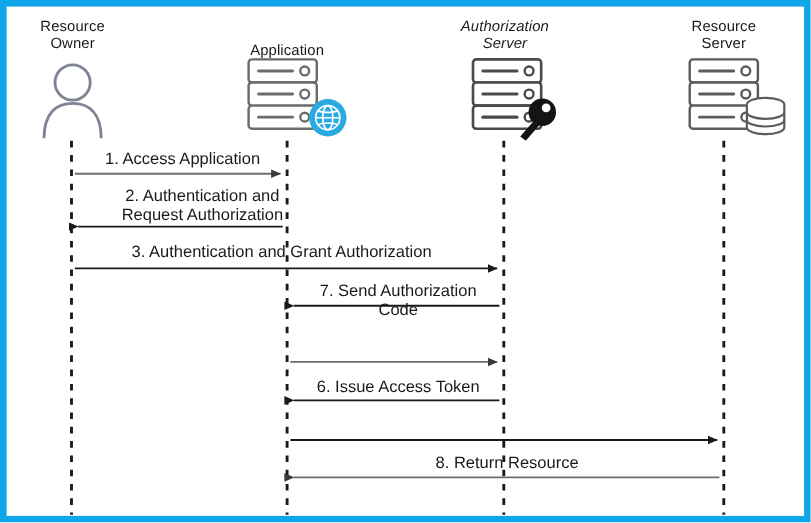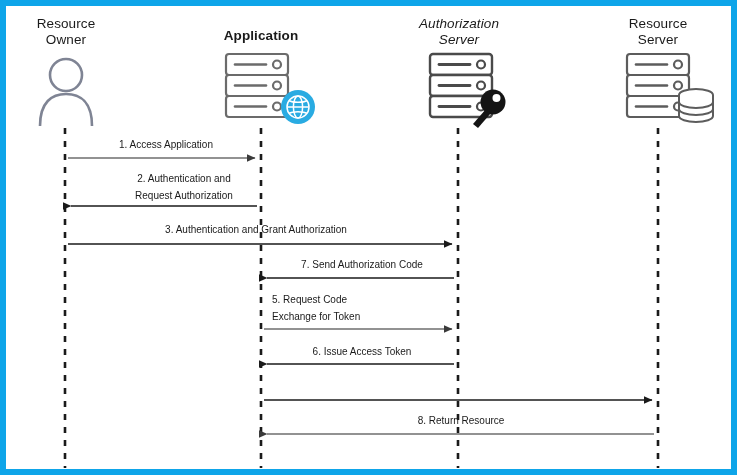--- a/index.html
+++ b/index.html
@@ -24,21 +24,21 @@
     color: #1a1a1a;
     line-height: 16px;
     letter-spacing: 0.1px;
     white-space: pre-line;
   }
   .icon-wrap {
     position: absolute;
   }
   .msg-label {
     position: absolute;
-    font-size: 10px;
+    font-size: 15px;
     color: #1a1a1a;
     line-height: 17px;
     white-space: pre-line;
     text-align: center;
   }
   svg.overlay {
     position: absolute;
     left: 0;
     top: 0;
     width: 737px;
@@ -46,21 +46,21 @@
     pointer-events: none;
   }
 </style>
 </head>
 <body>
 
 <div id="canvas">
 
   <div class="actor-title" style="left:18px; top:10px; width:84px;">Resource
 Owner</div>
-  <div class="actor-title" style="left:207px; top:22px; width:96px;font-weight:bold;">Application</div>
+  <div class="actor-title" style="left:207px; top:32px; width:96px;">Application</div>
   <div class="actor-title" style="left:402px; top:10px; width:102px;font-style:italic;">Authorization
 Server</div>
   <div class="actor-title" style="left:608px; top:10px; width:88px;">Resource
 Server</div>
 
   <div class="icon-wrap" style="left:26px; top:48px;">
     <svg width="68" height="72" viewBox="0 0 68 72">
       <circle cx="34" cy="21" r="16" fill="none" stroke="#7f8494" stroke-width="2.6"></circle>
       <path d="M8 72 C8 48 20 40 34 40 C48 40 60 48 60 72" fill="none" stroke="#7f8494" stroke-width="2.6"></path>
     </svg>
@@ -145,22 +145,20 @@
         <path d="M56 59 A17 6 0 0 0 90 59" fill="none"></path>
       </g>
     </svg>
   </div>
 
   <div class="msg-label" style="left:80px; top:130px; width:160px;">1. Access Application</div>
   <div class="msg-label" style="left:88px; top:164px; width:180px;">2. Authentication and
 Request Authorization</div>
   <div class="msg-label" style="left:90px; top:215px; width:320px;">3. Authentication and Grant Authorization</div>
   <div class="msg-label" style="left:266px; top:250px; width:180px;">7. Send Authorization Code</div>
-  <div class="msg-label" style="left:266px; top:285px; width:170px; text-align:left;">5. Request Code
-Exchange for Token</div>
   <div class="msg-label" style="left:270px; top:337px; width:172px;">6. Issue Access Token</div>
   <div class="msg-label" style="left:370px; top:406px; width:170px;">8. Return Resource</div>
 
   <svg class="overlay">
     <defs>
       <marker id="arrR-d" markerWidth="9" markerHeight="9" refX="8.5" refY="4.5" orient="auto" markerUnits="userSpaceOnUse">
         <path d="M0,0.6 L9,4.5 L0,8.4 Z" fill="#1a1a1a"></path>
       </marker>
       <marker id="arrL-d" markerWidth="9" markerHeight="9" refX="0.5" refY="4.5" orient="auto" markerUnits="userSpaceOnUse">
         <path d="M9,0.6 L0,4.5 L9,8.4 Z" fill="#1a1a1a"></path>

